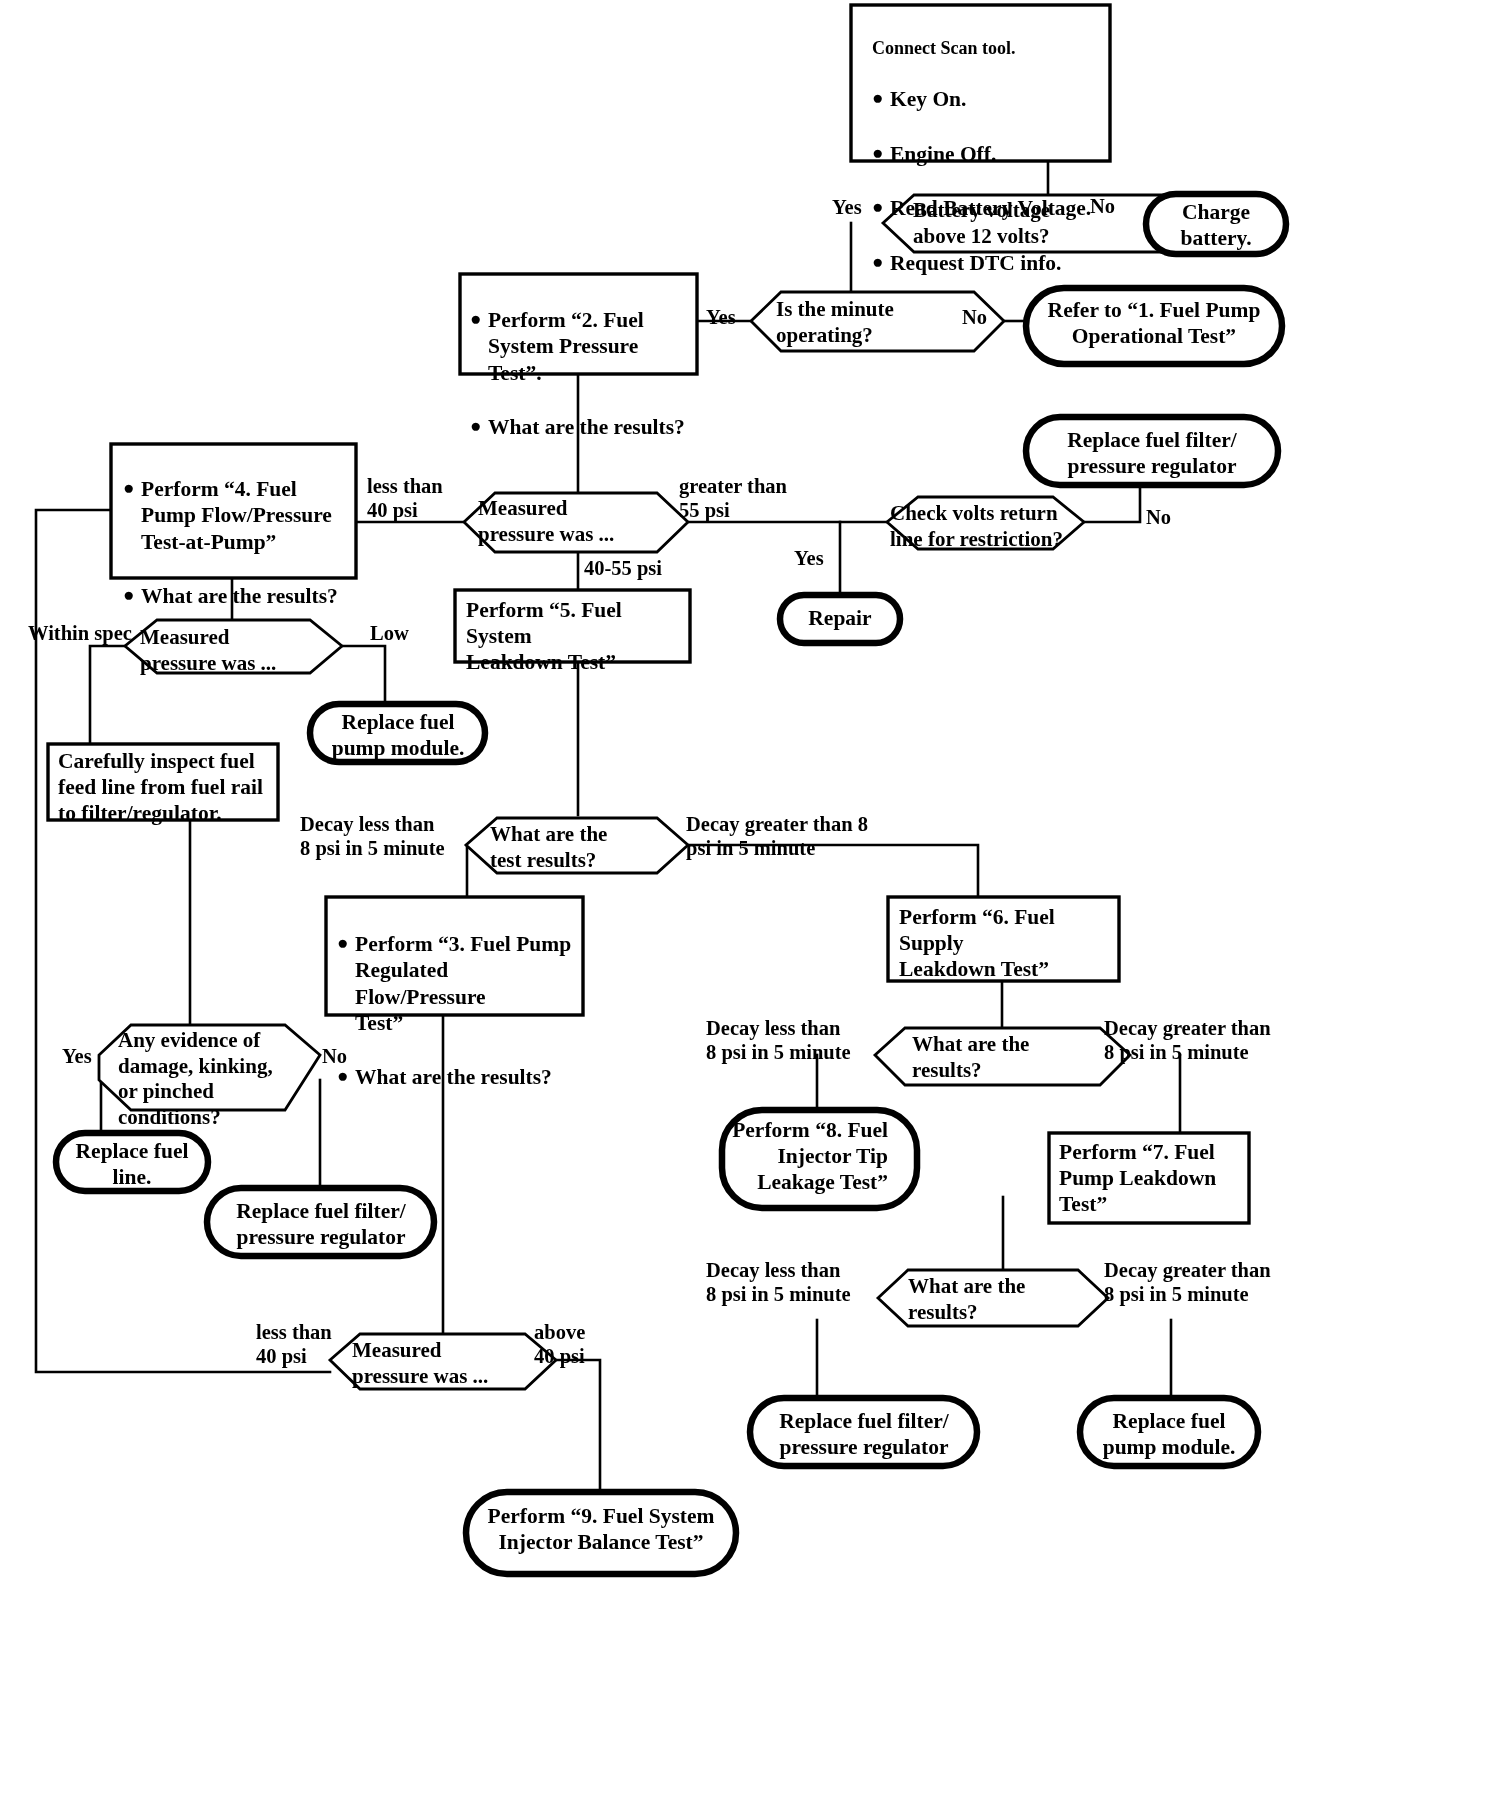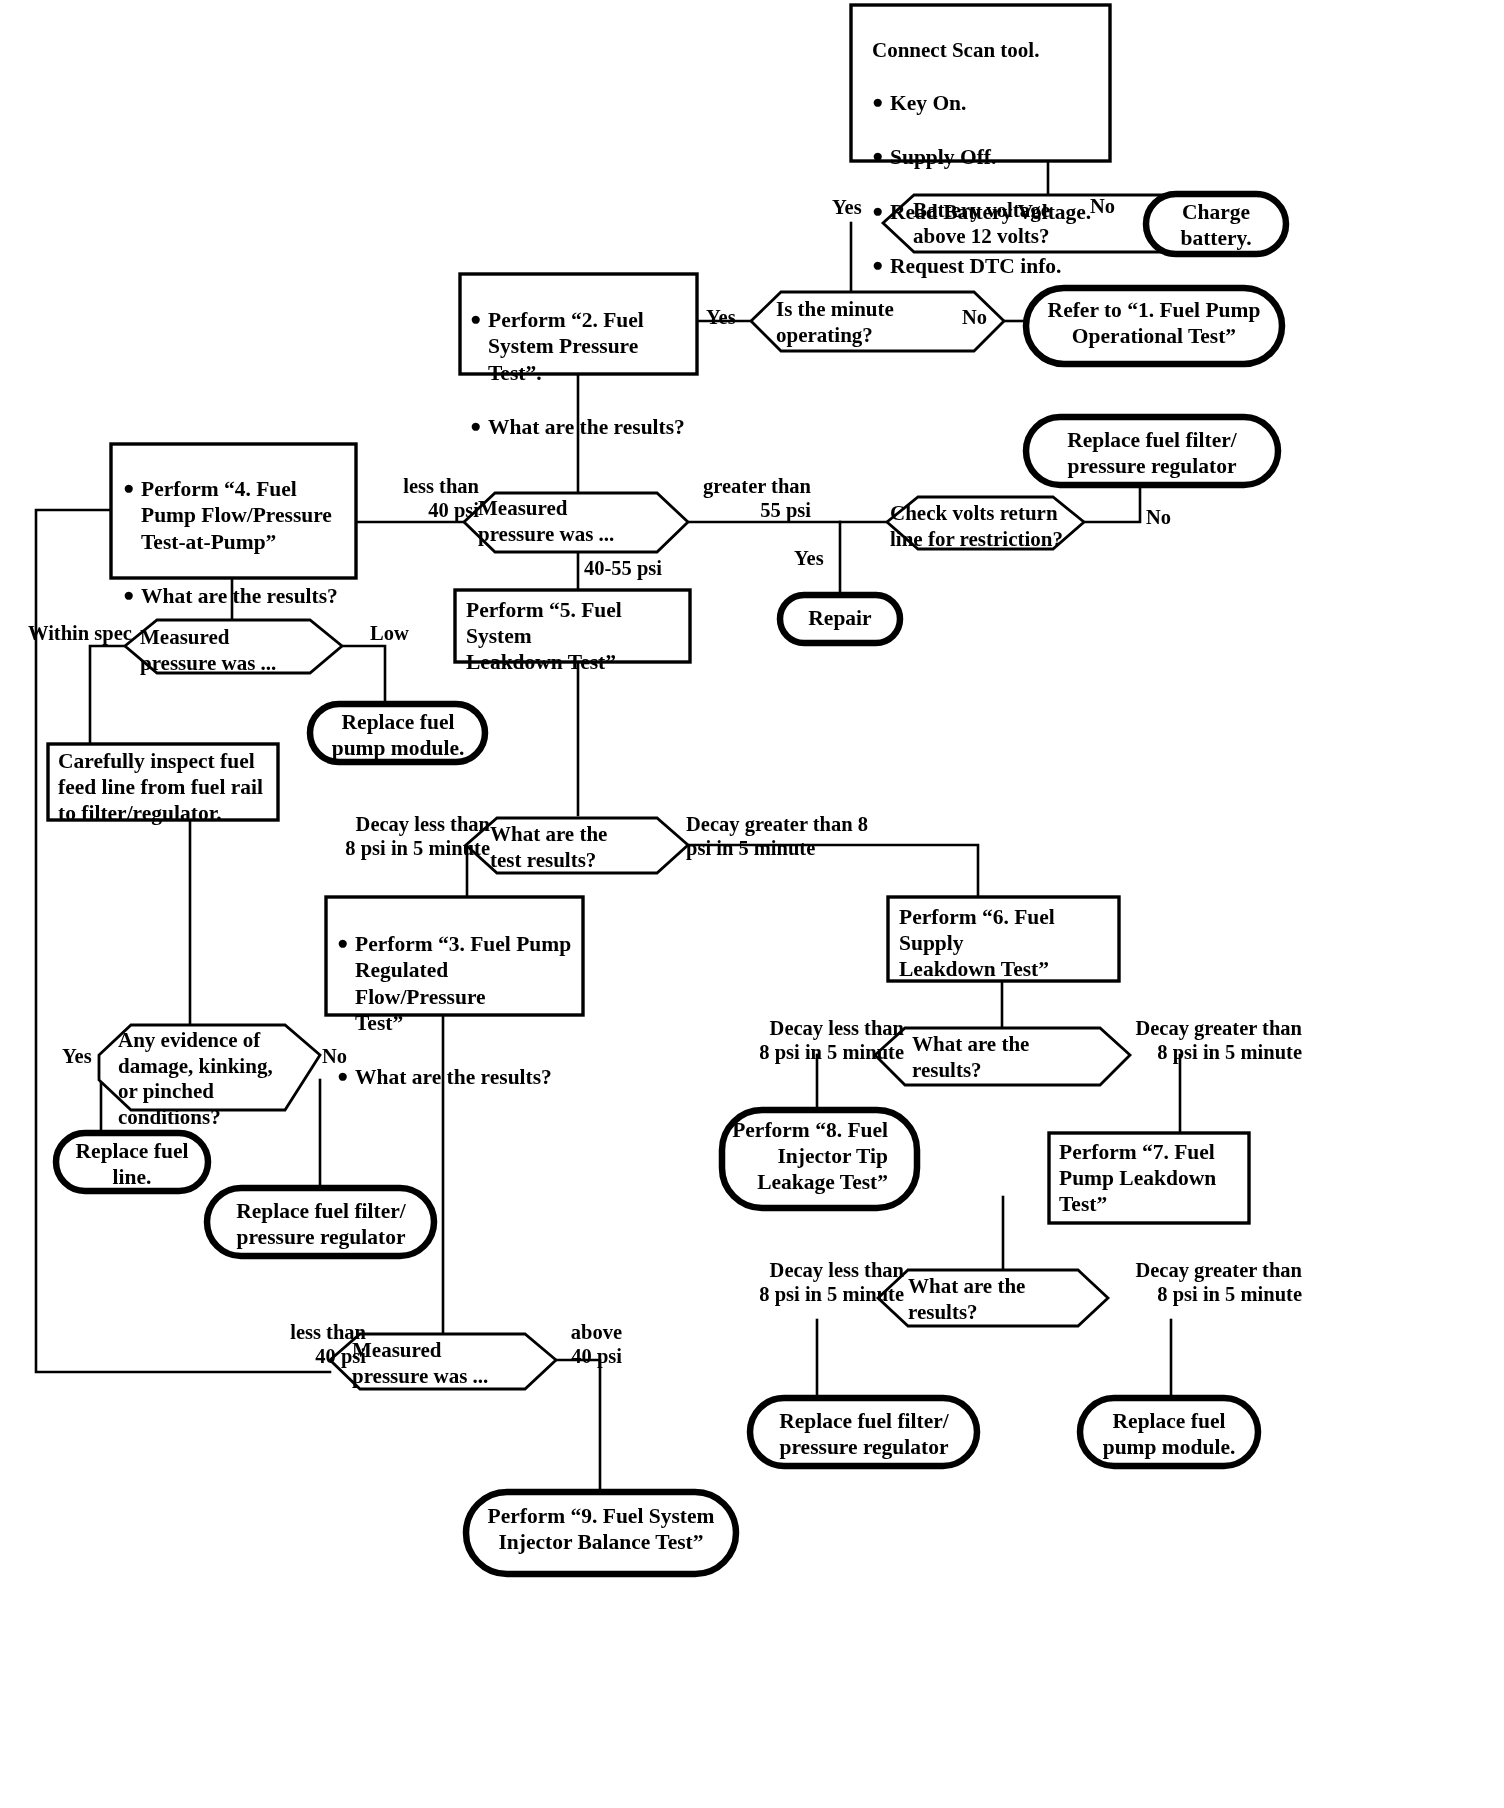--- a/index.html
+++ b/index.html
@@ -64,37 +64,37 @@
     text-align: center;
   }
   .edge-label {
     position: absolute;
     color: #000000;
     font-size: 20.5px;
     font-weight: bold;
     line-height: 1.18;
     white-space: pre-line;
   }
-  .el-center { text-align: right; }
+  .el-center { text-align: left; }
   .bullet-row {
     display: flex;
     align-items: flex-start;
     margin-bottom: 2px;
   }
   .bullet-dot {
     width: 18px;
     min-width: 18px;
     font-size: 19px;
     line-height: 1.25;
   }
   .bullet-body {
     flex: 1;
   }
   .plain-line {
-    font-size: 21px;
+    font-size: 18px;
     font-weight: bold;
   }
 </style>
 </head>
 <body>
 
 <div id="page">
 
   <svg class="flow" viewBox="0 0 1504 1808">
 
@@ -222,21 +222,21 @@
   </svg>
 
   <div class="node-text t-process" style="left:872px; top:12px; width:225px;">
     <div class="plain-line">Connect Scan tool.</div>
     <div class="bullet-row">
       <span class="bullet-dot">●</span>
       <span class="bullet-body">Key On.</span>
     </div>
     <div class="bullet-row">
       <span class="bullet-dot">●</span>
-      <span class="bullet-body">Supply Off.</span>
+      <span class="bullet-body">Engine Off.</span>
     </div>
     <div class="bullet-row">
       <span class="bullet-dot">●</span>
       <span class="bullet-body">Read Battery Voltage.</span>
     </div>
     <div class="bullet-row">
       <span class="bullet-dot">●</span>
       <span class="bullet-body">Request DTC info.</span>
     </div>
   </div>

